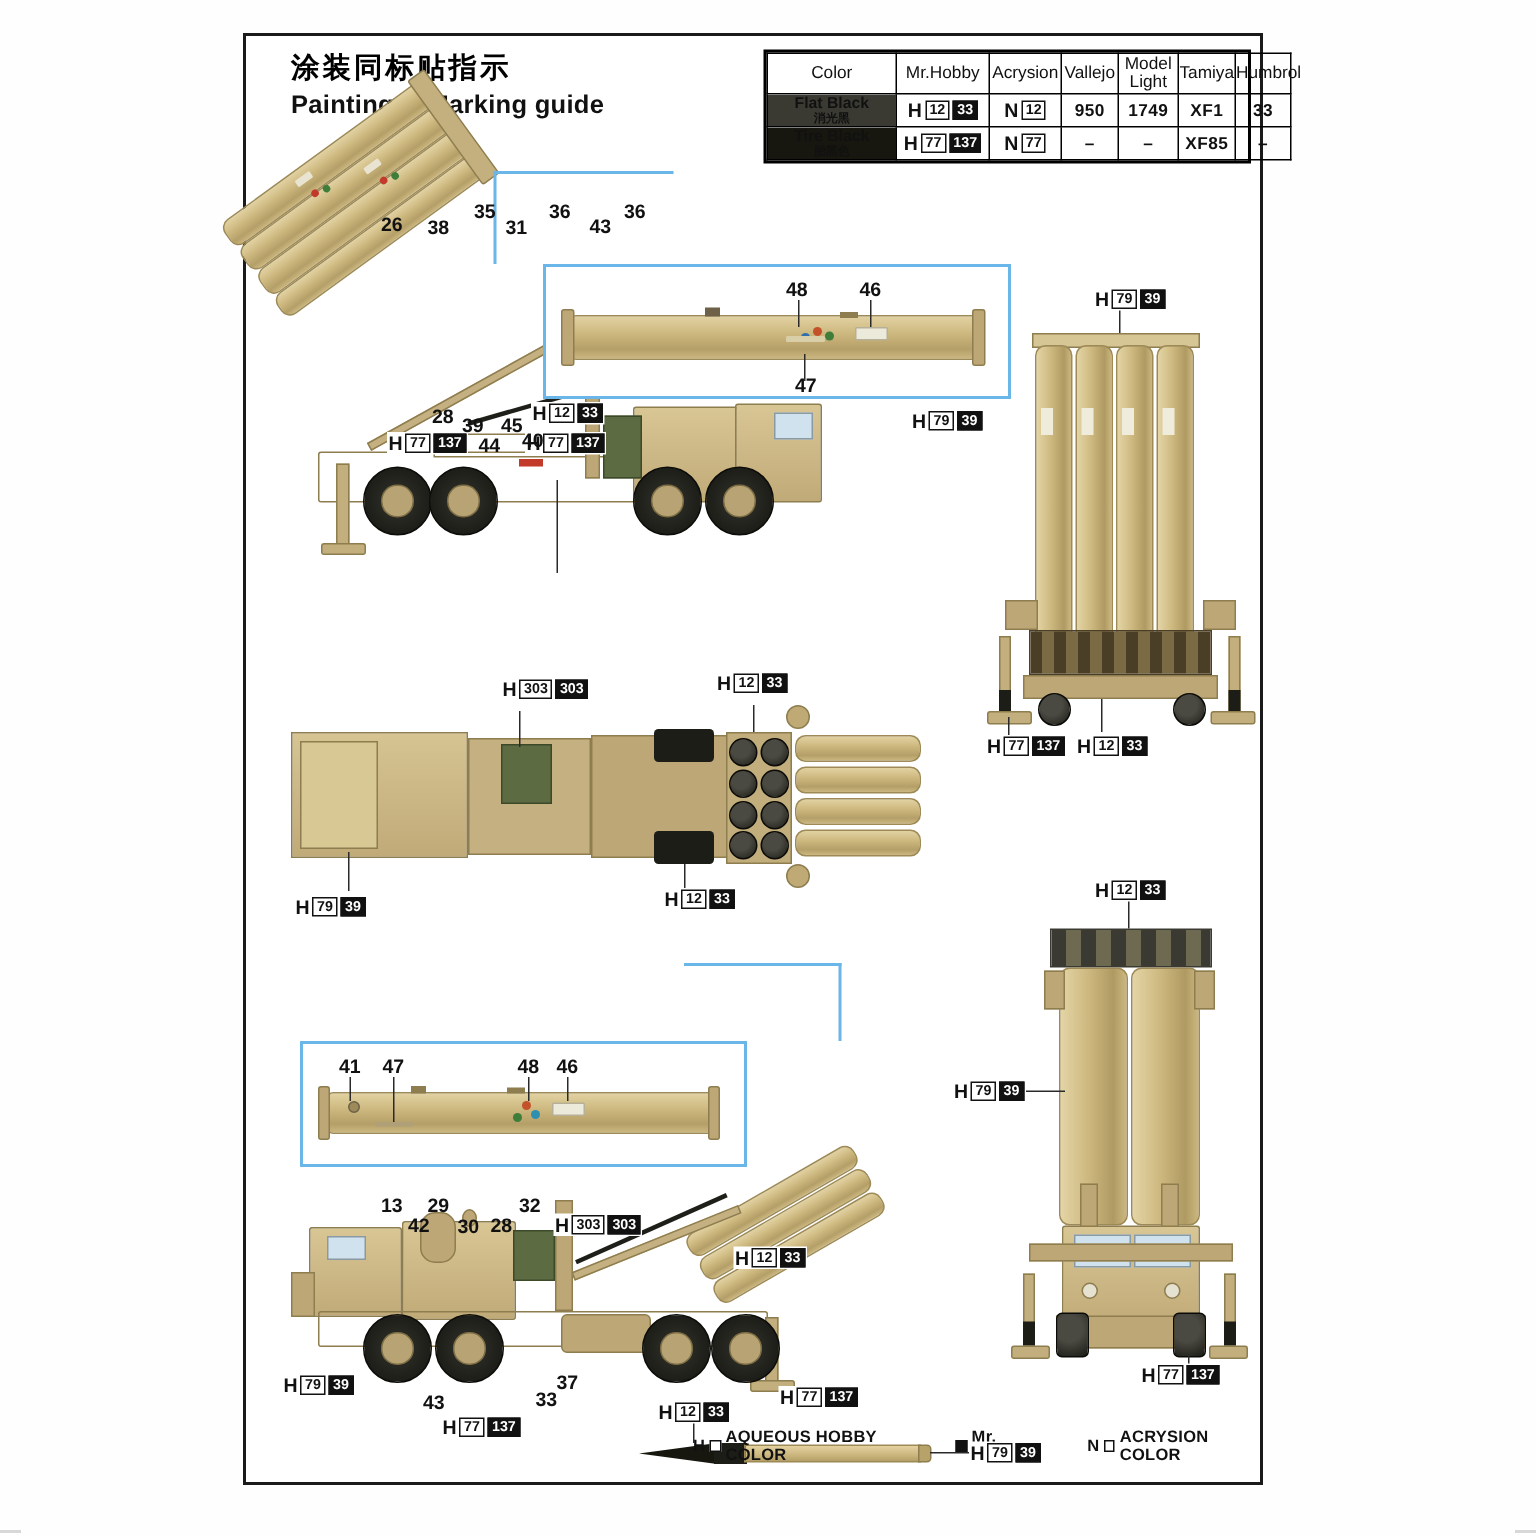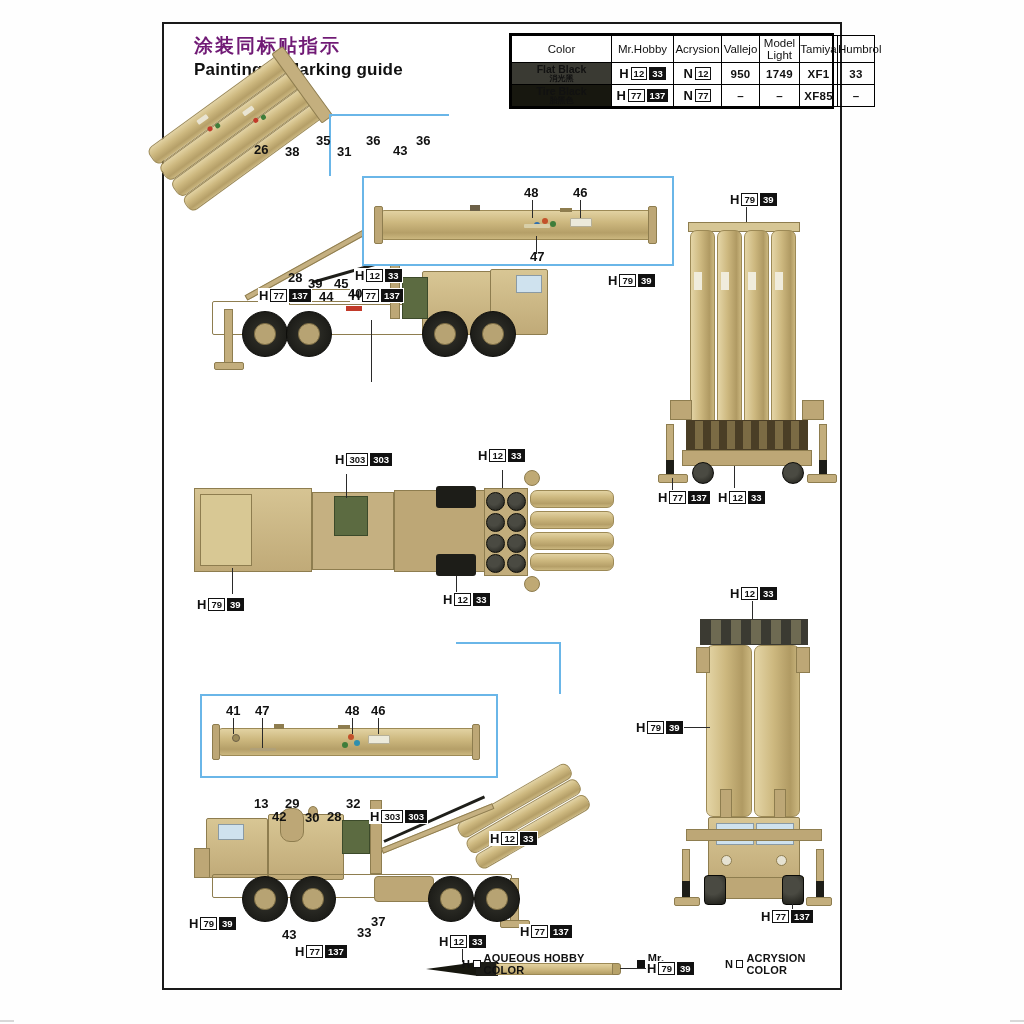--- a/index.html
+++ b/index.html
@@ -21,21 +21,21 @@
     position: absolute;
     left: 162px; top: 22px;
     width: 680px; height: 968px;
     border: 2px solid #1a1a1a;
     background: #ffffff;
   }
 
   
   #title-block { position: absolute; left: 30px; top: 10px; }
   .title-cn {
-    font-size: 19px; font-weight: bold; color: #701a75;
+    font-size: 19px; font-weight: bold; color: #000000;
     letter-spacing: 2px; line-height: 1.25;
     font-family: "DejaVu Sans", sans-serif;
   }
   .title-en {
     font-size: 17px; font-weight: bold; color: #111;
     letter-spacing: .2px; line-height: 1.3; margin-top: 1px;
   }
 
   
   #paint-table {
@@ -46,21 +46,21 @@
     background: #000; color: #fff;
     font-size: 12.5px; font-weight: bold; letter-spacing: .6px;
     padding: 2px 0 2px 7px;
   }
   table.ref { border-collapse: collapse; width: 100%; table-layout: fixed; }
   table.ref td, table.ref th {
     border: 1px solid #000; text-align: center; vertical-align: middle;
     font-size: 11.5px; color: #111; padding: 1px 0;
   }
   table.ref th { font-weight: normal; height: 23px; line-height: 1.05; }
-  .col-color  { width: 100px; }
+  .col-color  { width: 86px; }
   .col-hobby  { width: 62px; }
   .col-acry   { width: 48px; }
   .col-vall   { width: 38px; }
   .col-mm     { width: 40px; }
   .col-tam    { width: 38px; }
   .col-hum    { width: 37px; }
   .hdr-color { font-size: 13px; }
   .hdr-small { font-size: 9.5px; }
   .hdr-mm { font-size: 9px; line-height: 1.0; }
 

